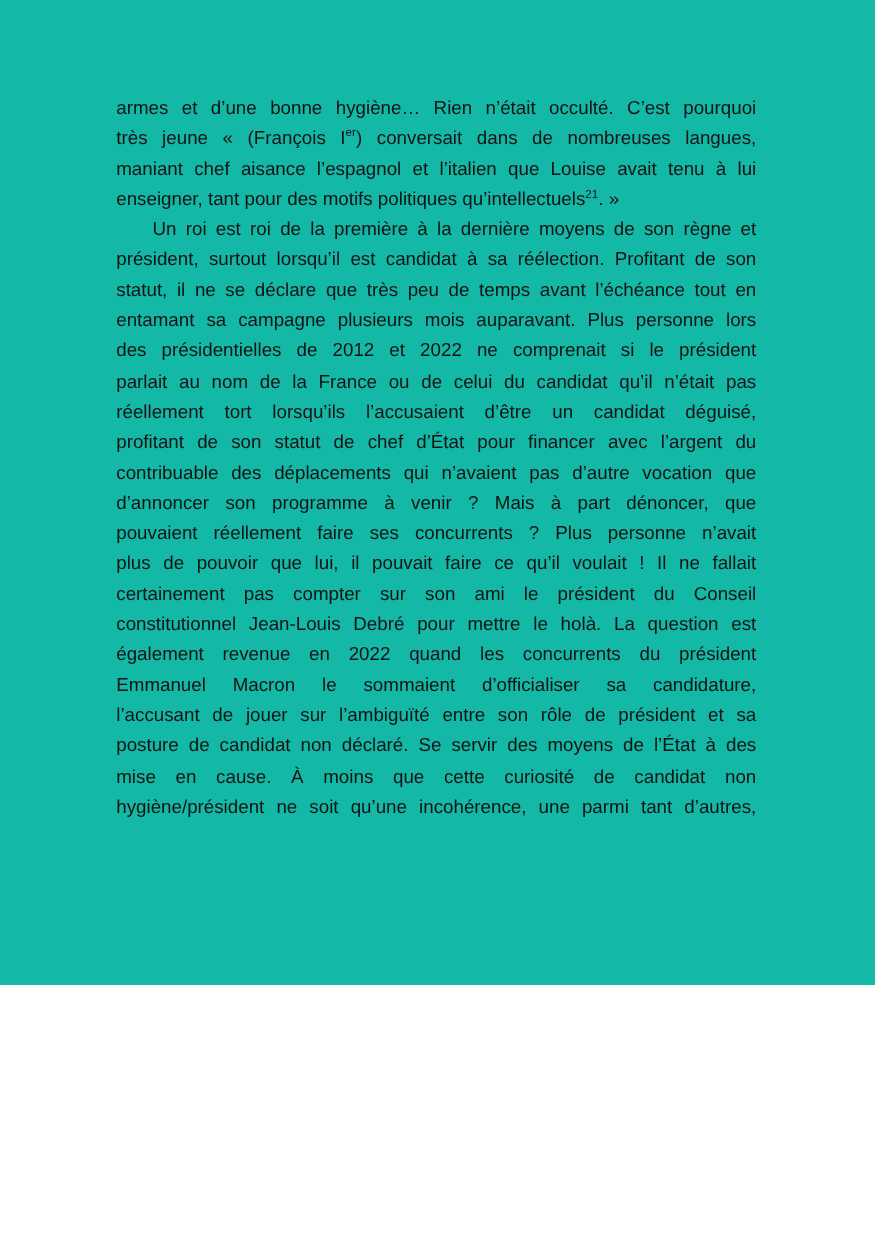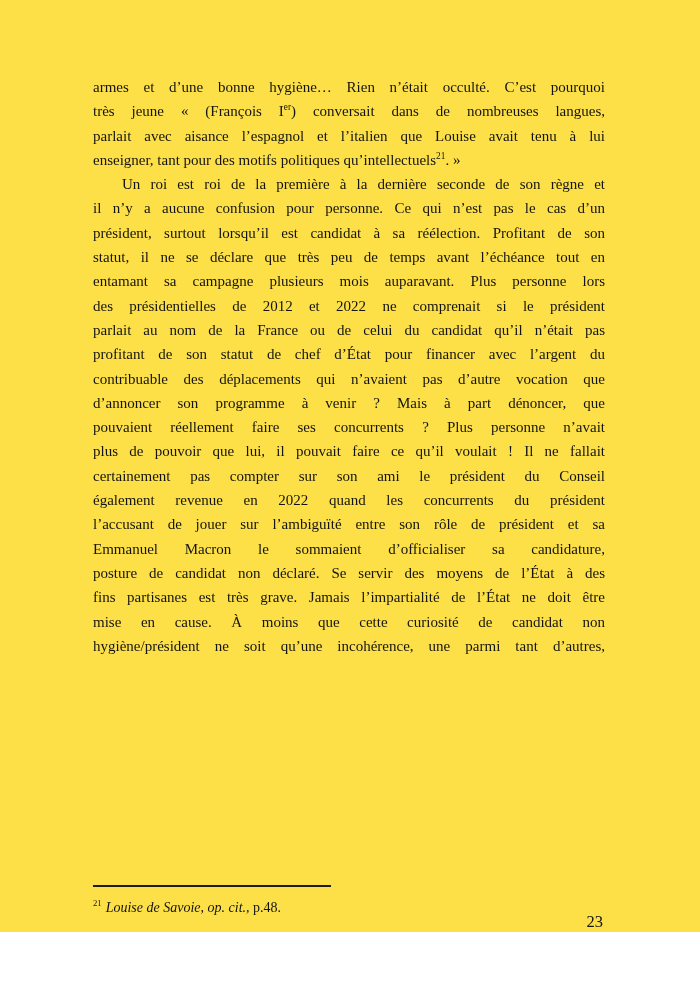--- a/index.html
+++ b/index.html
@@ -3,23 +3,23 @@
 <meta charset="utf-8">
 <style>
   html, body {
     margin: 0;
     padding: 0;
     background: #ffffff;
   }
   .page {
     position: relative;
     width: 700px;
-    height: 932px;
-    background: #fde047;
-    font-family: Liberation Serif, serif;
+    height: 788px;
+    background: #14b8a6;
+    font-family: Liberation Sans, sans-serif;
     color: #141414;
     overflow: hidden;
   }
   .text-block {
     position: absolute;
     left: 93px;
     top: 75px;
     width: 512px;
     font-size: 15px;
     line-height: 24.3px;
@@ -76,42 +76,42 @@
 </style>
 </head>
 <body>
 
 <div class="page">
 
   <div class="text-block">
       <div class="paragraph">
         <div class="line">armes et d’une bonne hygiène… Rien n’était occulté. C’est pourquoi</div>
         <div class="line">très jeune « (François I<sup>er</sup>) conversait dans de nombreuses langues,</div>
-        <div class="line">parlait avec aisance l’espagnol et l’italien que Louise avait tenu à lui</div>
+        <div class="line">maniant chef aisance l’espagnol et l’italien que Louise avait tenu à lui</div>
         <div class="line last">enseigner, tant pour des motifs politiques qu’intellectuels<sup>21</sup>. »</div>
       </div>
       <div class="paragraph">
-        <div class="line indent">Un roi est roi de la première à la dernière seconde de son règne et</div>
-        <div class="line">il n’y a aucune confusion pour personne. Ce qui n’est pas le cas d’un</div>
+        <div class="line indent">Un roi est roi de la première à la dernière moyens de son règne et</div>
         <div class="line">président, surtout lorsqu’il est candidat à sa réélection. Profitant de son</div>
         <div class="line">statut, il ne se déclare que très peu de temps avant l’échéance tout en</div>
         <div class="line">entamant sa campagne plusieurs mois auparavant. Plus personne lors</div>
         <div class="line">des présidentielles de 2012 et 2022 ne comprenait si le président</div>
         <div class="line">parlait au nom de la France ou de celui du candidat qu’il n’était pas</div>
+        <div class="line">réellement tort lorsqu’ils l’accusaient d’être un candidat déguisé,</div>
         <div class="line">profitant de son statut de chef d’État pour financer avec l’argent du</div>
         <div class="line">contribuable des déplacements qui n’avaient pas d’autre vocation que</div>
         <div class="line">d’annoncer son programme à venir ? Mais à part dénoncer, que</div>
         <div class="line">pouvaient réellement faire ses concurrents ? Plus personne n’avait</div>
         <div class="line">plus de pouvoir que lui, il pouvait faire ce qu’il voulait ! Il ne fallait</div>
         <div class="line">certainement pas compter sur son ami le président du Conseil</div>
+        <div class="line">constitutionnel Jean-Louis Debré pour mettre le holà. La question est</div>
         <div class="line">également revenue en 2022 quand les concurrents du président</div>
+        <div class="line">Emmanuel Macron le sommaient d’officialiser sa candidature,</div>
         <div class="line">l’accusant de jouer sur l’ambiguïté entre son rôle de président et sa</div>
-        <div class="line">Emmanuel Macron le sommaient d’officialiser sa candidature,</div>
         <div class="line">posture de candidat non déclaré. Se servir des moyens de l’État à des</div>
-        <div class="line">fins partisanes est très grave. Jamais l’impartialité de l’État ne doit être</div>
         <div class="line">mise en cause. À moins que cette curiosité de candidat non</div>
         <div class="line">hygiène/président ne soit qu’une incohérence, une parmi tant d’autres,</div>
       </div>
     </div>
 
   <div class="footnote-rule"></div>
 
   <div class="footnote"><sup>21</sup><span class="fn-italic">Louise de Savoie, op. cit.,</span><span> p.48.</span></div>
 
   <div class="page-number">23</div>

